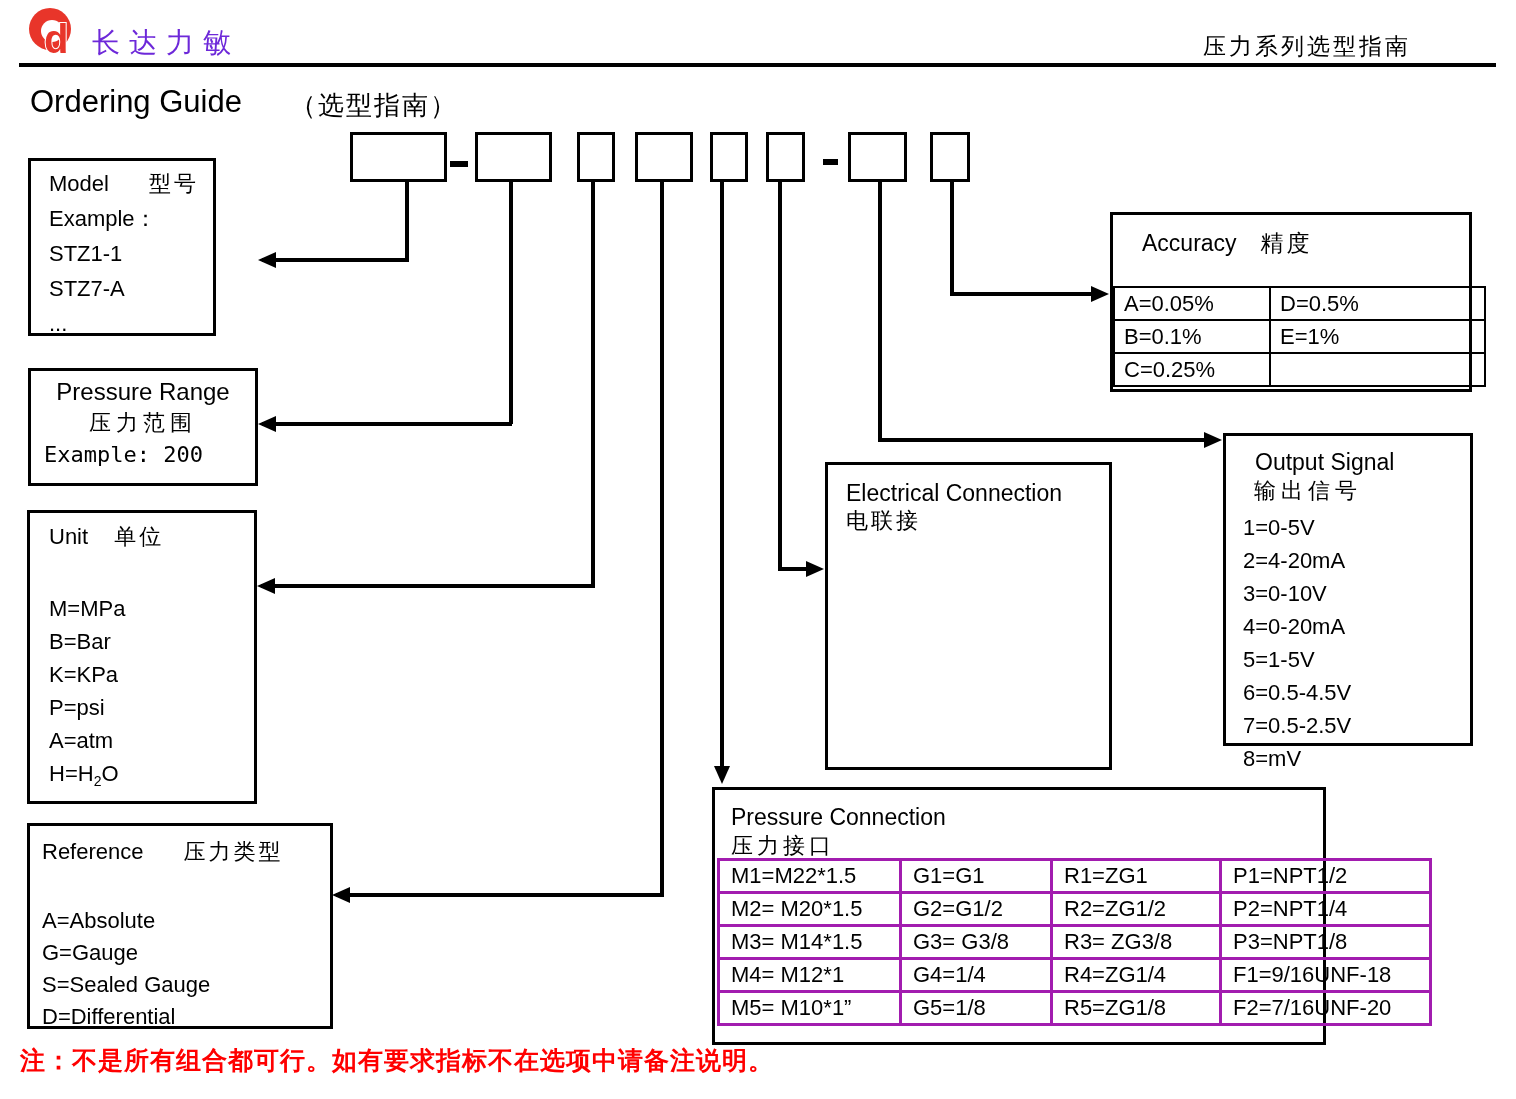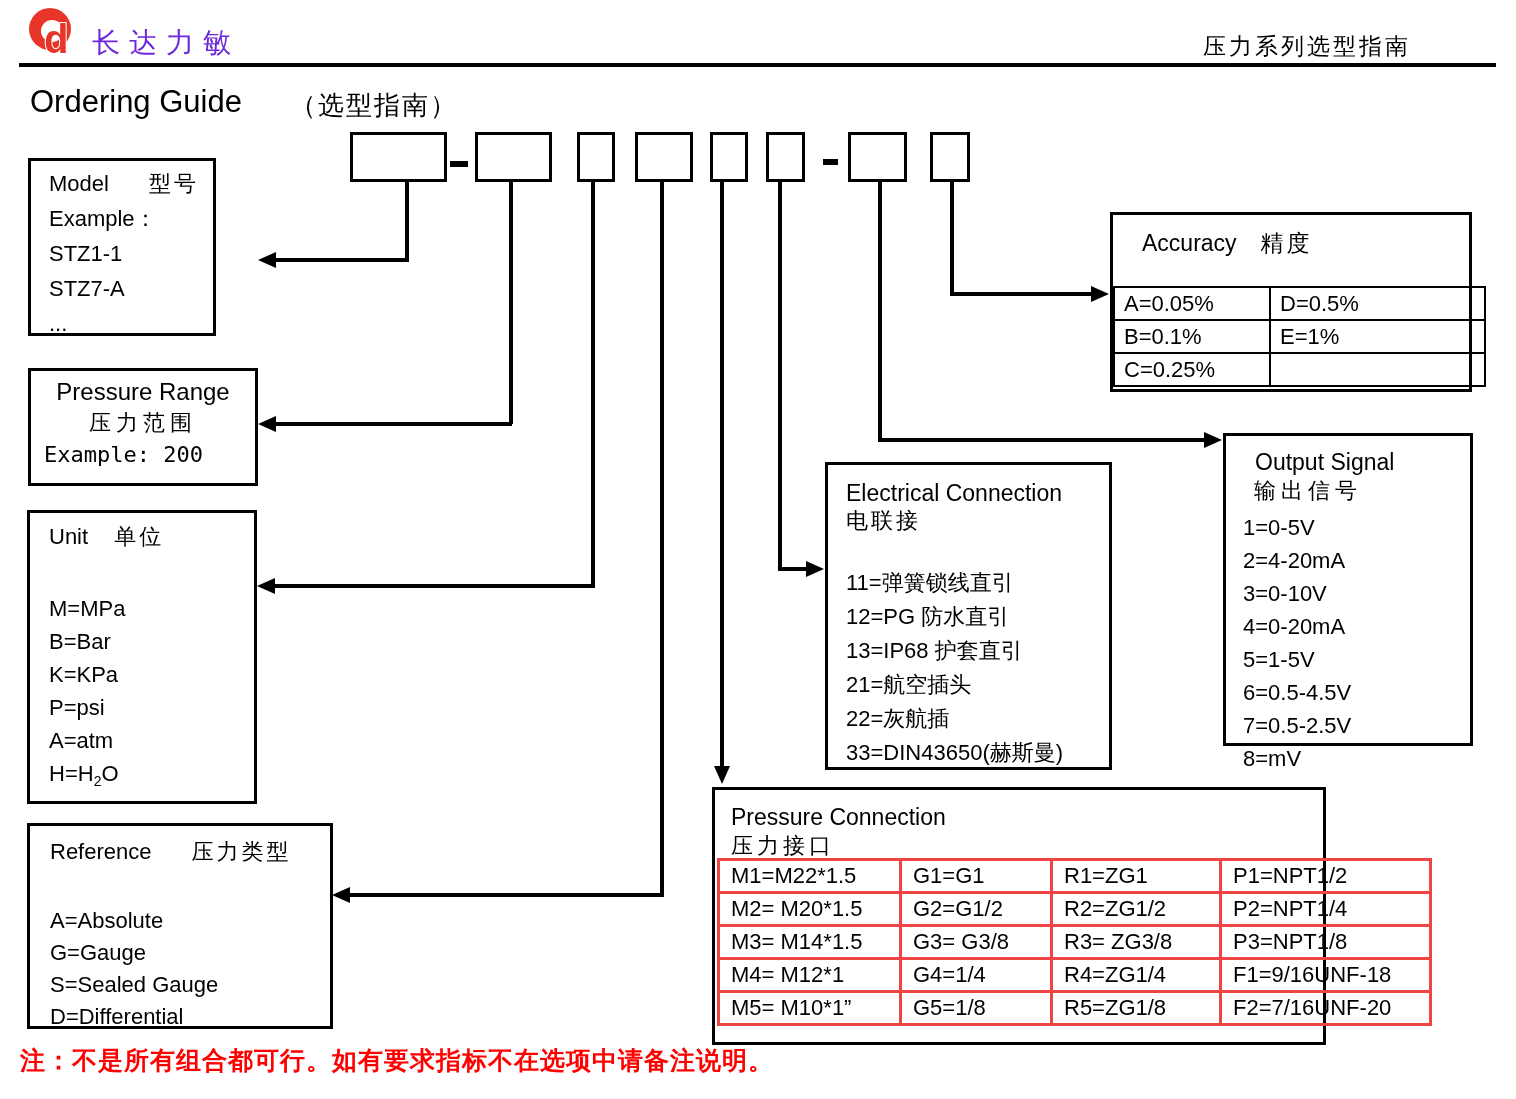--- a/index.html
+++ b/index.html
@@ -26,41 +26,41 @@
   .obox{position:absolute;border:3px solid #000;box-sizing:border-box;background:#fff;}
   .trow .zh{letter-spacing:3px;}
   .gap40{margin-left:40px;} .gap26{margin-left:26px;} .gap24{margin-left:24px;}
   .model-box{left:28px;top:158px;width:188px;height:178px;padding:5px 0 0 18px;line-height:35px;}
   .range-box{left:28px;top:368px;width:230px;height:118px;padding-top:6px;}
   .range-box .r1{text-align:center;font-size:24px;line-height:30px;}
   .range-box .r2{text-align:center;font-size:22px;letter-spacing:5px;line-height:31px;}
   .range-box .r3{padding-left:13px;font-family:"DejaVu Sans Mono",monospace;font-size:22px;line-height:34px;}
   .unit-box{left:27px;top:510px;width:230px;height:294px;padding:9px 0 0 19px;}
   .unit-box .items{margin-top:40px;line-height:33px;}
-  .ref-box{left:27px;top:823px;width:306px;height:206px;padding:11px 0 0 20px;}
+  .ref-box{left:27px;top:823px;width:306px;height:206px;padding:11px 0 0 12px;}
   .ref-box .items{margin-top:38px;line-height:32px;}
   .acc-box{left:1110px;top:212px;width:362px;height:180px;padding:13px 0 0 29px;font-size:23px;}
   .out-box{left:1223px;top:433px;width:250px;height:313px;padding:12px 0 0 17px;}
   .out-box .t1{font-size:23px;line-height:28px;padding-left:12px;}
   .out-box .t2{font-size:22px;letter-spacing:5px;line-height:30px;padding-left:11px;}
   .out-box .items{margin-top:5px;line-height:33px;}
   .ele-box{left:825px;top:462px;width:287px;height:308px;padding:14px 0 0 18px;}
   .ele-box .t1{font-size:23px;line-height:28px;}
   .ele-box .t2{font-size:22px;letter-spacing:3px;line-height:28px;}
   .ele-box .items{margin-top:31px;line-height:34px;}
   .pc-box{left:712px;top:787px;width:614px;height:258px;padding:12px 0 0 16px;}
   .pc-box .t1{font-size:23px;line-height:30px;}
   .pc-box .t2{font-size:22px;letter-spacing:4px;line-height:28px;}
   
   table{border-collapse:collapse;}
   .acc-tbl{position:absolute;left:1113px;top:286px;}
   .acc-tbl td{border:2px solid #000;height:31px;font-size:22px;padding:0 0 0 9px;}
   .acc-tbl .c1{width:145px;} .acc-tbl .c2{width:204px;}
   .pc-tbl{position:absolute;left:717px;top:858px;}
-  .pc-tbl td{border:3px solid #ef4444;height:30px;font-size:22px;padding:0 0 0 11px;}
+  .pc-tbl td{border:3px solid #a21caf;height:30px;font-size:22px;padding:0 0 0 11px;}
   .pc-tbl .c1{width:168px;} .pc-tbl .c2{width:137px;} .pc-tbl .c3{width:155px;} .pc-tbl .c4{width:196px;}
   .note{position:absolute;left:20px;top:1044px;font-size:25px;font-weight:bold;color:#ff0000;letter-spacing:1px;}
   sub{font-size:14px;}
 </style>
 </head>
 <body>
 
 <div class="page">
 
   <span class="logo-ic">
@@ -194,28 +194,20 @@
       <div>5=1-5V</div>
       <div>6=0.5-4.5V</div>
       <div>7=0.5-2.5V</div>
       <div>8=mV</div>
     </div>
   </div>
 
   <div class="obox ele-box">
     <div class="t1">Electrical Connection</div>
     <div class="t2">电联接</div>
-    <div class="items">
-      <div>11=弹簧锁线直引</div>
-      <div>12=PG 防水直引</div>
-      <div>13=IP68 护套直引</div>
-      <div>21=航空插头</div>
-      <div>22=灰航插</div>
-      <div>33=DIN43650(赫斯曼)</div>
-    </div>
   </div>
 
   <div class="obox pc-box">
     <div class="t1">Pressure Connection</div>
     <div class="t2">压力接口</div>
   </div>
   <table class="pc-tbl">
     <tbody>
         <tr>
       <td class="c1">M1=M22*1.5</td>

